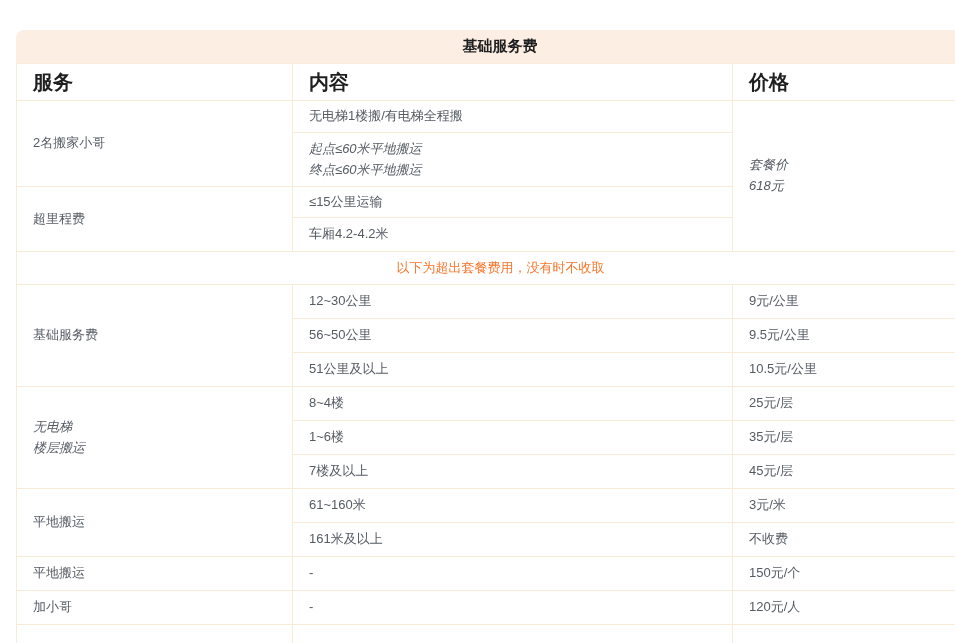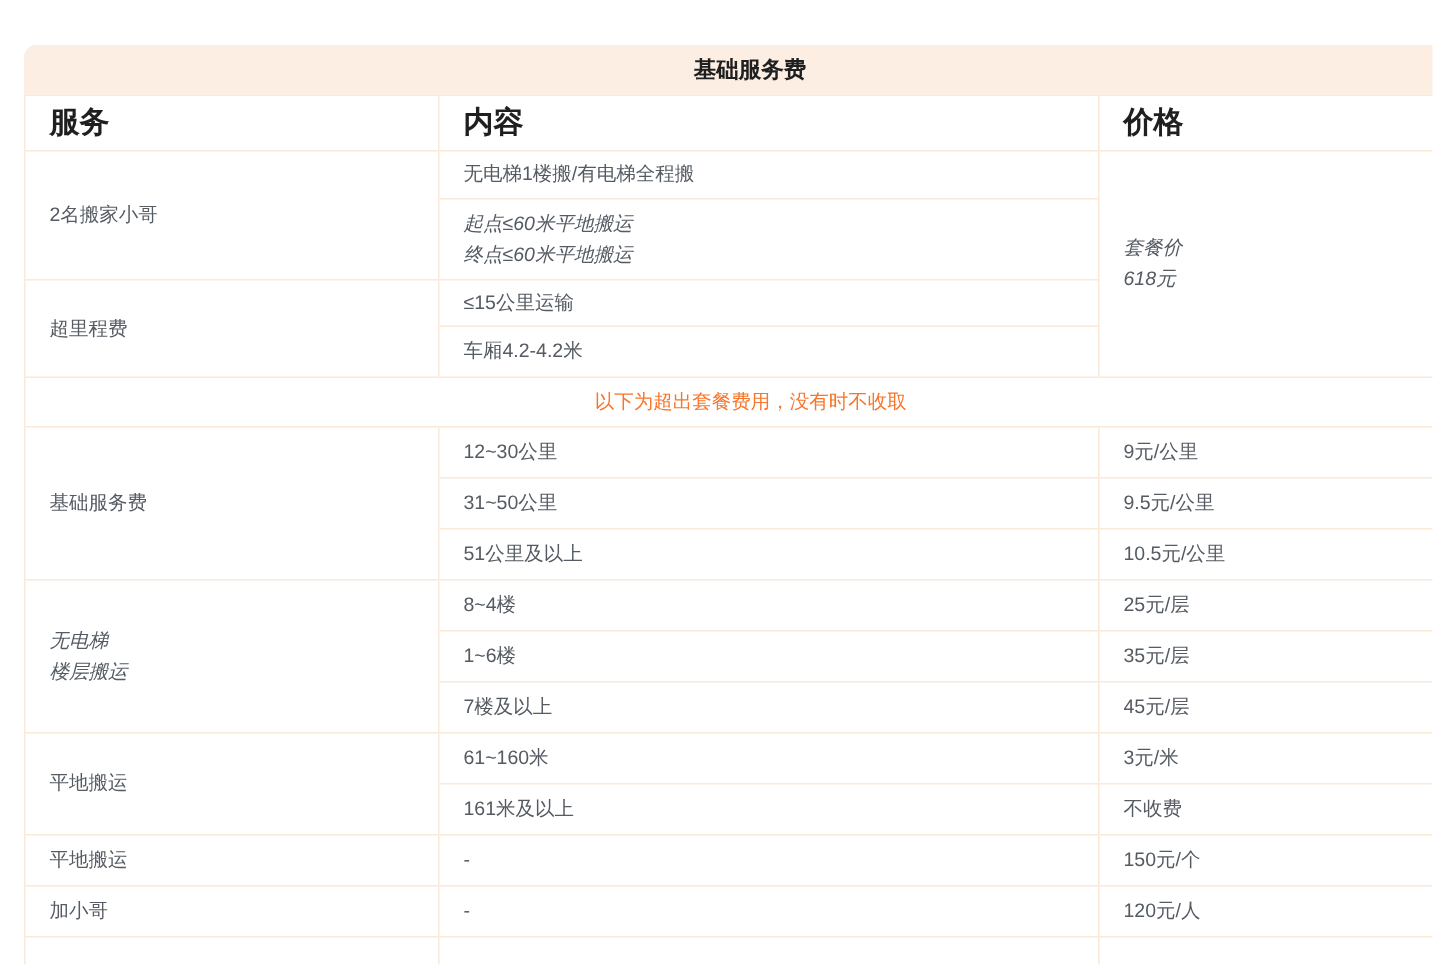--- a/index.html
+++ b/index.html
@@ -107,21 +107,21 @@
     <tr>
       <td colspan="3" class="banner-cell">以下为超出套餐费用，没有时不收取</td>
     </tr>
 
     <tr class="h35">
       <td rowspan="3">基础服务费</td>
       <td>12~30公里</td>
       <td>9元/公里</td>
     </tr>
     <tr class="h35">
-      <td>31~50公里</td>
+      <td>56~50公里</td>
       <td>9.5元/公里</td>
     </tr>
     <tr class="h35">
       <td>51公里及以上</td>
       <td>10.5元/公里</td>
     </tr>
 
     <tr class="h35">
       <td rowspan="3" class="multiline">无电梯
 楼层搬运</td>

